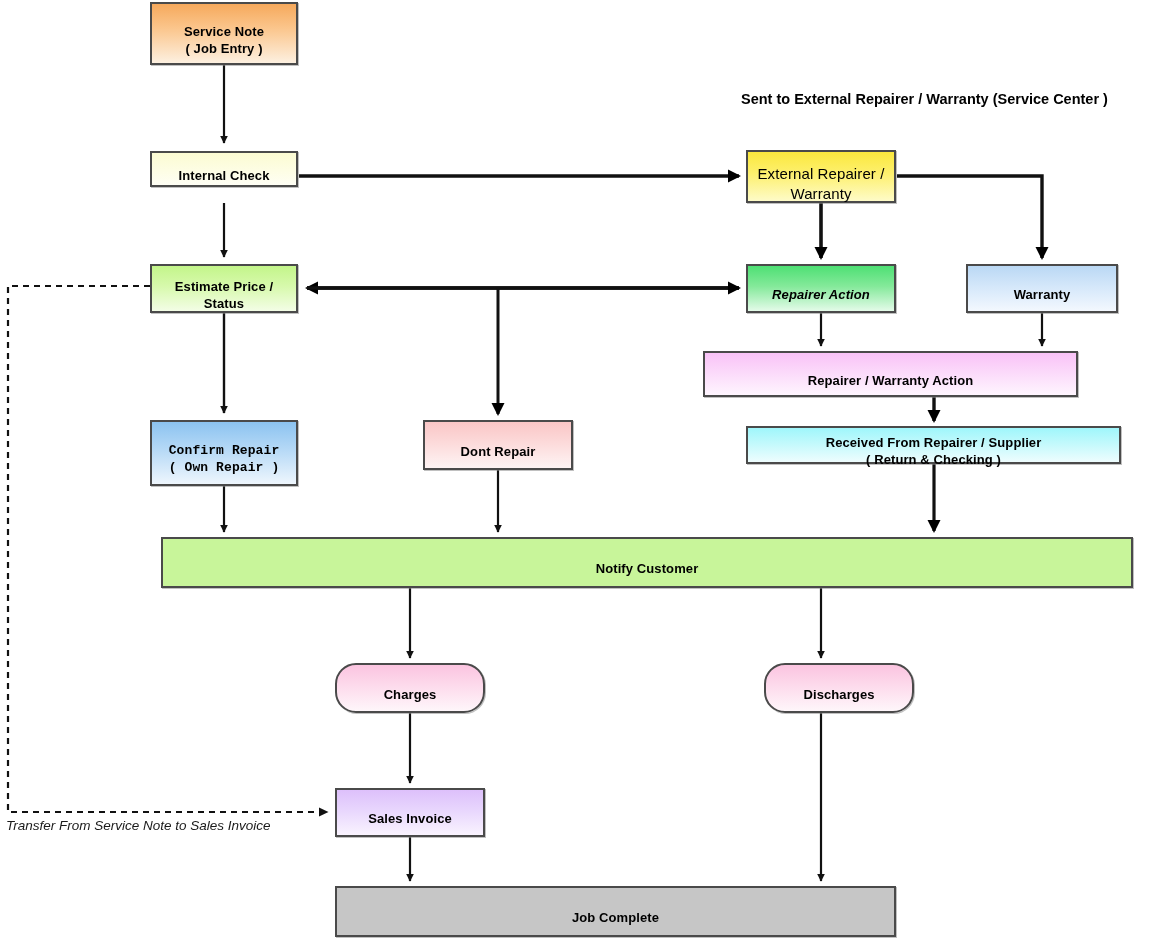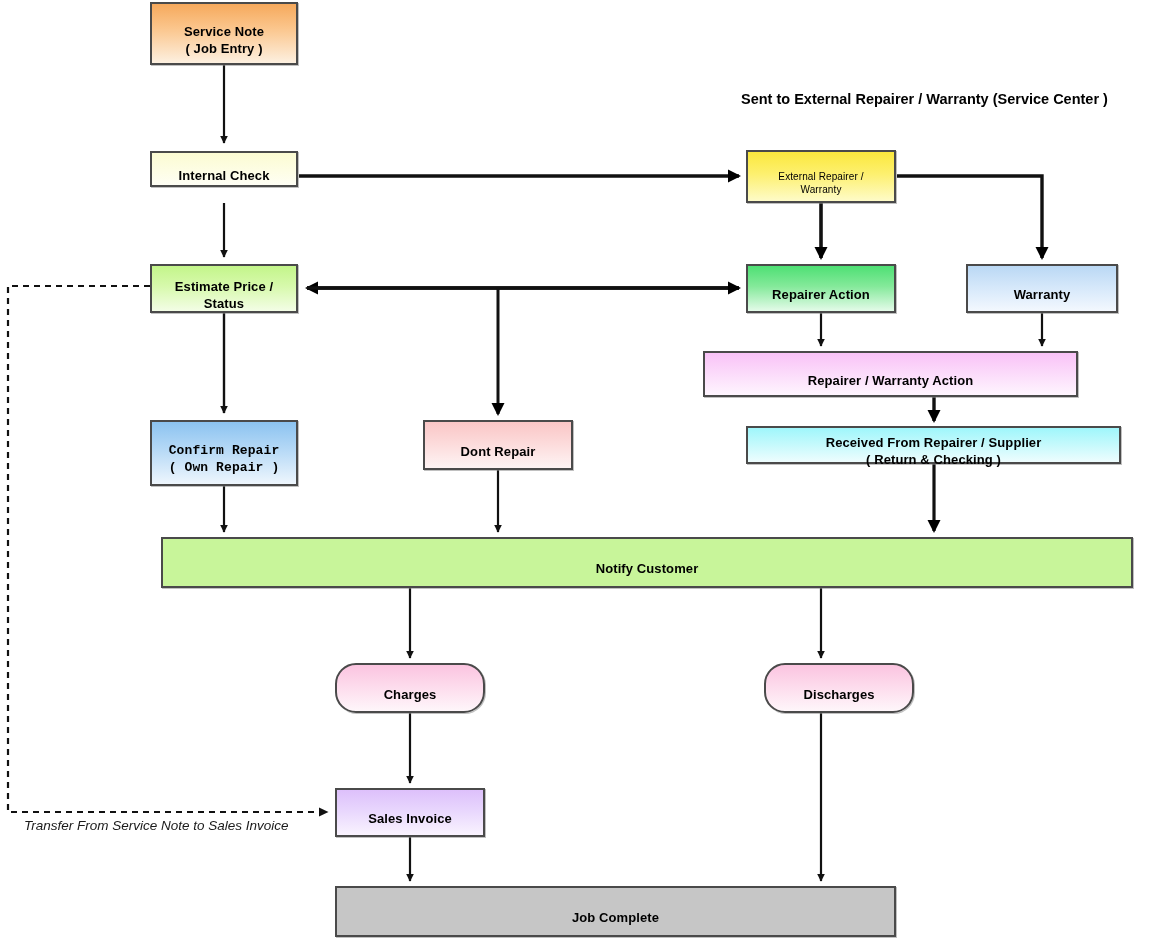--- a/index.html
+++ b/index.html
@@ -23,28 +23,28 @@
     align-items: center;
     justify-content: center;
     text-align: center;
     color: #000000;
     font-weight: bold;
     font-size: 13px;
     line-height: 1.28;
     letter-spacing: 0.1px;
     box-shadow: 1px 1px 0 rgba(140,140,140,0.55);
   }
-  .node.regular { font-weight: normal; font-size: 10px; }
+  .node.regular { font-weight: normal; font-size: 15px; }
   .node .txt { padding: 0 4px; white-space: pre-line; margin-top: 14px; }
 
   
   .fill-orange   { background: linear-gradient(180deg, #f6a95c 0%, #fbc68d 42%, #fdf0e0 100%); }
   .fill-cream    { background: linear-gradient(180deg, #fbfbd2 0%, #fdfde4 55%, #fefef4 100%); }
   .fill-yellow   { background: linear-gradient(180deg, #fbe83d 0%, #fdf06f 45%, #fefbc8 100%); }
-  .fill-green    { background: linear-gradient(180deg, #4ee074 0%, #84e99a 45%, #e4fbe9 100%); }
+  .fill-green    { background: linear-gradient(180deg, #4ee074 0%, #84e99a 45%, #e4fbe9 100%); font-style: italic; }
   .fill-ltgreen  { background: linear-gradient(180deg, #c3f58a 0%, #d7f9ac 45%, #f3fde6 100%); }
   .fill-blue     { background: linear-gradient(180deg, #bad8f4 0%, #d4e7fa 45%, #f3f8fe 100%); }
   .fill-blue2    { background: linear-gradient(180deg, #8cc3f0 0%, #b6d9f6 45%, #eef6fd 100%); }
   .fill-pink     { background: linear-gradient(180deg, #fac6c6 0%, #fcdada 45%, #fef4f4 100%); }
   .fill-magenta  { background: linear-gradient(180deg, #f9c2f7 0%, #fbd9fa 45%, #fef5fe 100%); }
   .fill-cyan     { background: linear-gradient(180deg, #9ff6fb 0%, #c2f9fc 45%, #eefdfe 100%); }
   .fill-solidgreen { background: #c8f59a; }
   .fill-hotpink  { background: linear-gradient(180deg, #fbc4e0 0%, #fdd9eb 42%, #fef6fa 100%); border-radius: 21px; }
   .fill-purple   { background: linear-gradient(180deg, #ddc0fb 0%, #e8d6fd 45%, #f9f3fe 100%); }
   .fill-gray     { background: #c6c6c6; }
@@ -197,15 +197,15 @@
   <div class="node fill-purple" style="left:335px; top:788px; width:150px; height:49px;">
     <span class="txt">Sales Invoice</span>
   </div>
 
   <div class="node fill-gray" style="left:335px; top:886px; width:561px; height:51px;">
     <span class="txt">Job Complete</span>
   </div>
 
   <div class="caption" style="left:708px; top:91px;">Sent to External Repairer /  Warranty (Service Center )</div>
 
-  <div class="note-label" style="left:24px; top:818px;">Transfer  From Service Note to Sales Invoice</div>
+  <div class="note-label" style="left:6px; top:818px;">Transfer  From Service Note to Sales Invoice</div>
 
 </div>
 
 </body></html>

